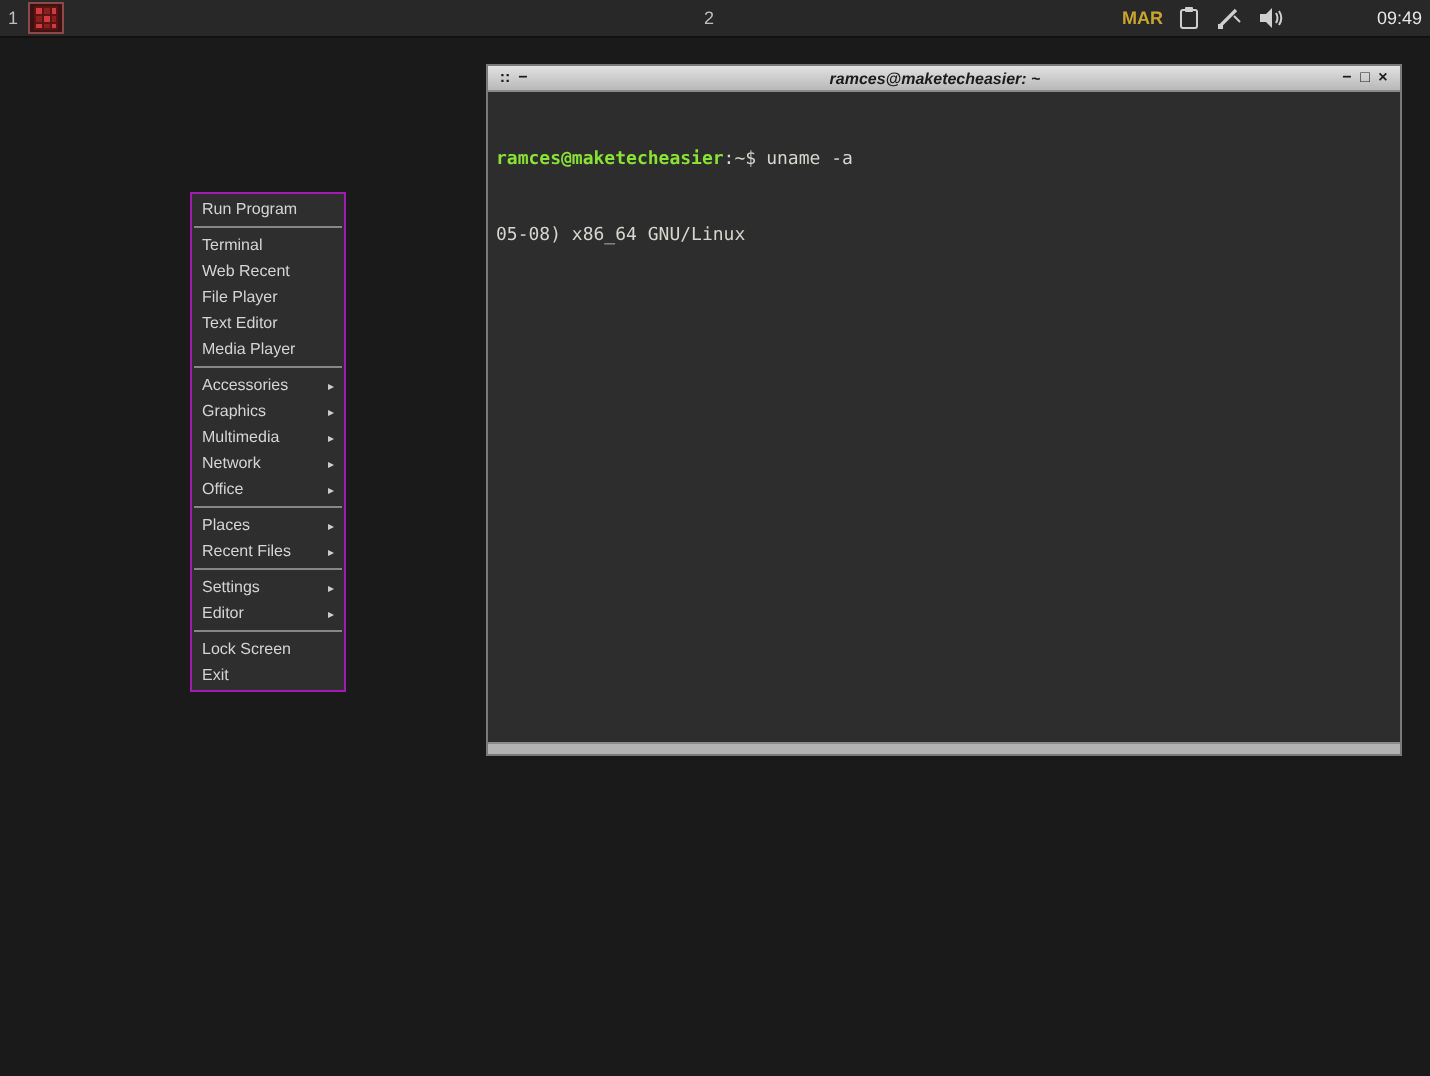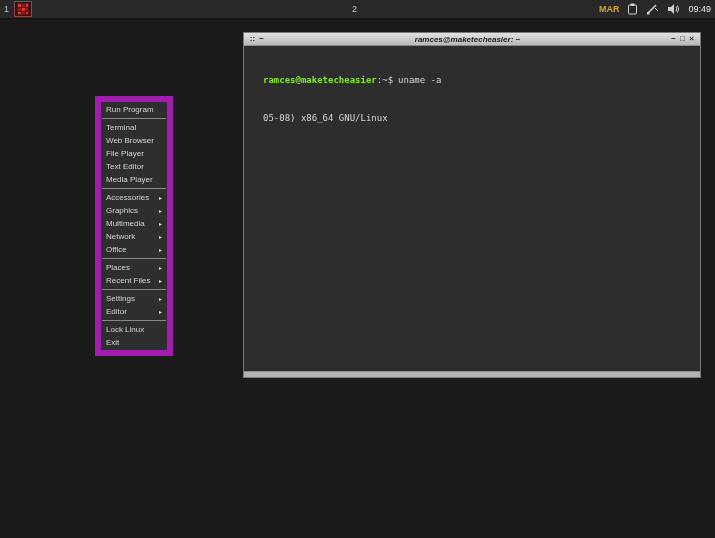--- a/index.html
+++ b/index.html
@@ -11,45 +11,45 @@
          border-bottom:1px solid #111;display:flex;align-items:center;
          font-size:9px;color:#c8c8c8;}
   .ws-num{position:absolute;top:0;height:18px;line-height:18px;padding:0 4px;color:#bdbdbd;}
   .ws1{left:0;}
   .ws2{left:348px;}
   .task-icon{position:absolute;left:14px;top:1px;width:18px;height:16px;
              background:#3a1212;border:1px solid #8a4a4a;box-sizing:border-box;
              display:flex;align-items:center;justify-content:center;}
   .tray{position:absolute;right:4px;top:0;height:18px;display:flex;align-items:center;gap:8px;}
   .month{color:#c9a52f;font-weight:bold;font-size:9px;}
-  .clock{color:#e6e6e6;font-size:9px;}
+  .clock{color:#e6e6e6;font-size:9px;margin-left:38px;}
   .tray svg{display:block;}
 
   
   .menu{position:absolute;left:95px;top:96px;width:78px;background:#2e2e2e;
-        border:6px solid #a21caf;box-sizing:border-box;padding:1px 0;
+        border:1px solid #a21caf;box-sizing:border-box;padding:1px 0;
         font-size:8px;color:#d4d4d4;}
   .menu-item{height:13px;display:flex;align-items:center;padding:0 5px;cursor:default;}
   .mi-label{white-space:nowrap;}
   .mi-arrow{margin-left:auto;font-size:6px;color:#cfcfcf;}
   .menu-sep{height:1px;background:#878787;margin:2px 1px;}
 
   
   .terminal-window{position:absolute;left:243px;top:32px;width:458px;height:346px;
                    background:#2d2d2d;border:1px solid #7a7a7a;box-sizing:border-box;}
   .titlebar{position:absolute;top:0;left:0;right:0;height:13px;
             background:linear-gradient(#e2e2e2,#b8b8b8);border-bottom:1px solid #8a8a8a;
             display:flex;align-items:center;padding:0 4px;box-sizing:border-box;
             font-size:8px;font-weight:bold;color:#1c1c1c;}
   .tb-btn{width:9px;text-align:center;font-weight:bold;font-size:8px;line-height:12px;cursor:default;}
   .tb-title{flex:1;text-align:center;font-size:8px;font-style:italic;}
   .term-body{position:absolute;top:13px;left:0;right:0;bottom:6px;background:#2d2d2d;
              padding:3px 4px;box-sizing:border-box;
              font-family:"DejaVu Sans Mono",monospace;font-size:9px;line-height:12.5px;
-             color:#d6d6d0;white-space:pre-wrap;margin-left:15px;}
+             color:#d6d6d0;white-space:pre-wrap;}
   .prompt{color:#8ae234;font-weight:bold;}
   .cmd{margin-left:5px;}
   .cursor{display:inline-block;width:5px;height:9px;border:1px solid #d0d0d0;
           margin-left:5px;vertical-align:-1px;}
   .term-grip{position:absolute;bottom:0;left:0;right:0;height:6px;background:#b3b3b3;
              border-top:1px solid #8c8c8c;box-sizing:border-box;}
 </style>
 </head>
 <body>
 
@@ -108,21 +108,21 @@
   <div class="menu">
     <div class="menu-item">
       <span class="mi-label">Run Program</span>
     </div>
     <div class="menu-sep"></div>
 
     <div class="menu-item">
       <span class="mi-label">Terminal</span>
     </div>
     <div class="menu-item">
-      <span class="mi-label">Web Browser</span>
+      <span class="mi-label">Web Recent</span>
     </div>
     <div class="menu-item">
       <span class="mi-label">File Player</span>
     </div>
     <div class="menu-item">
       <span class="mi-label">Text Editor</span>
     </div>
     <div class="menu-item">
       <span class="mi-label">Media Player</span>
     </div>
@@ -164,21 +164,21 @@
       <span class="mi-label">Settings</span>
       <span class="mi-arrow">▸</span>
     </div>
     <div class="menu-item">
       <span class="mi-label">Editor</span>
       <span class="mi-arrow">▸</span>
     </div>
     <div class="menu-sep"></div>
 
     <div class="menu-item">
-      <span class="mi-label">Lock Linux</span>
+      <span class="mi-label">Lock Screen</span>
     </div>
     <div class="menu-item">
       <span class="mi-label">Exit</span>
     </div>
   </div>
 
   <div class="terminal-window">
     <div class="titlebar">
       <span class="tb-btn">::</span>
       <span class="tb-btn">−</span>

